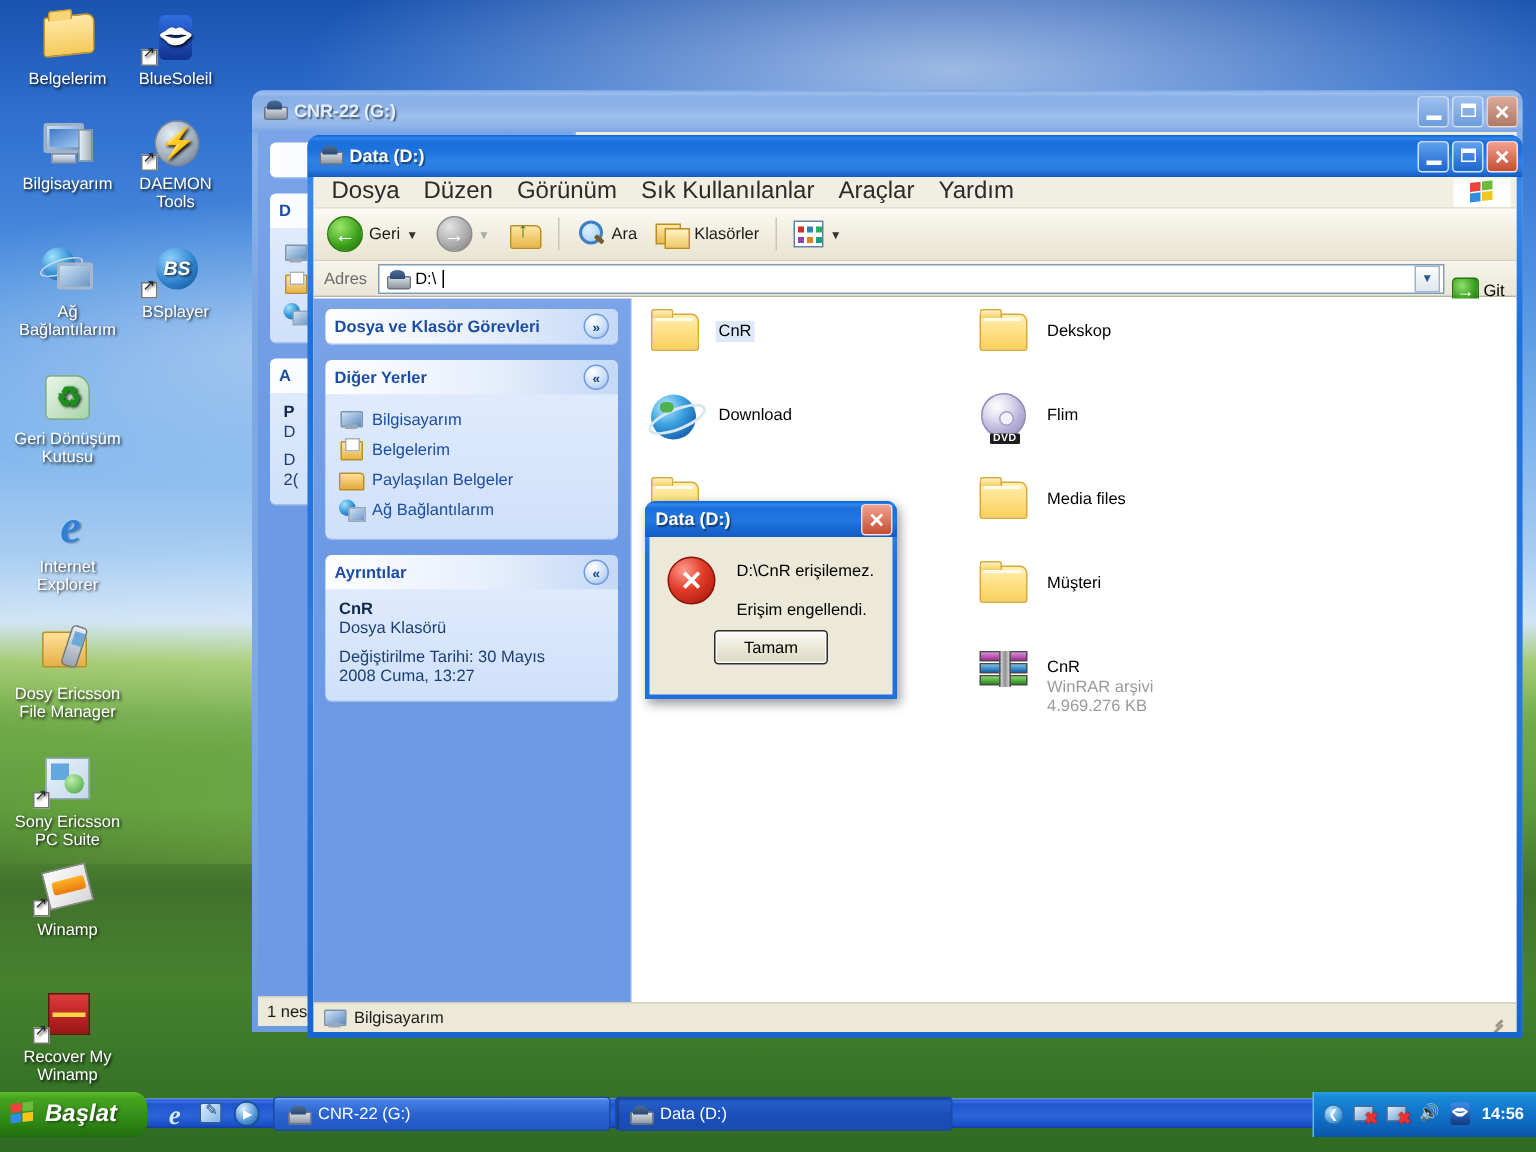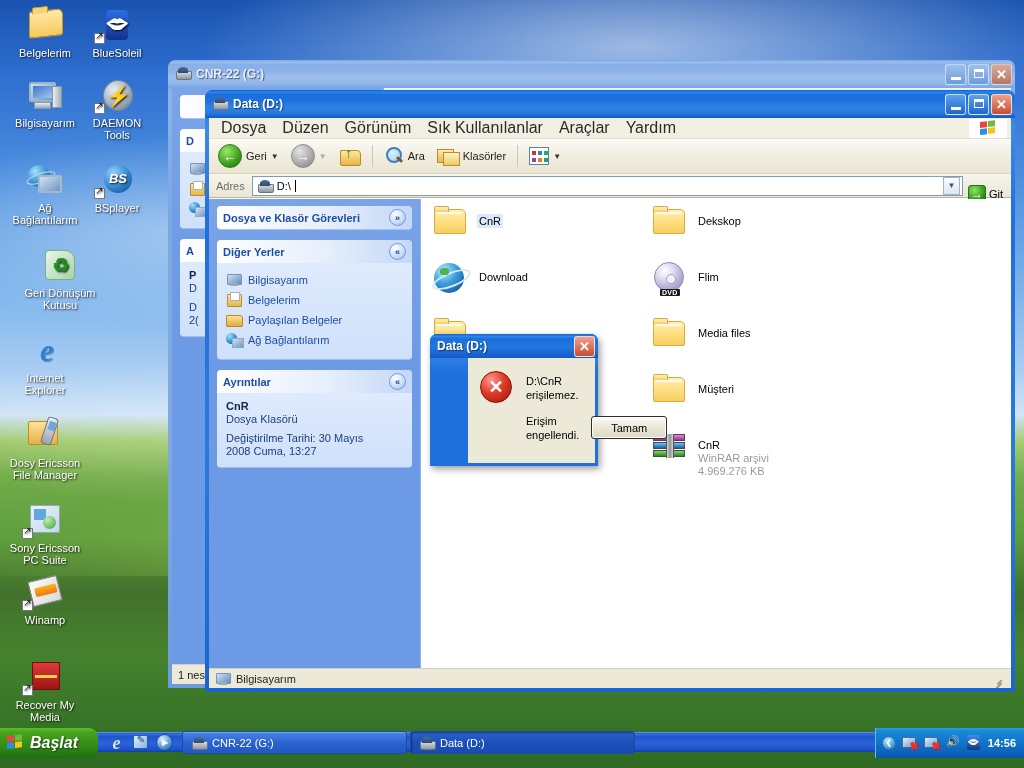--- a/index.html
+++ b/index.html
@@ -362,21 +362,21 @@
     padding: 0 3px 3px 3px;
   }
   .dialog .dtitle {
     position:absolute; left:0; right:0; top:0; height:24px; border-radius:7px 7px 0 0;
     background: linear-gradient(to bottom,#0b62d9 0%,#2f86e8 10%,#1a6fdc 20%,#2277e0 55%,#1359c3 100%);
     display:flex; align-items:center; padding:0 3px 0 7px;
   }
   .dialog .dtitle .t { flex:1 1 auto; color:#fff; font-weight:bold; font-size:12px;
     text-shadow:1px 1px 1px rgba(0,0,0,.5); }
   .dialog .dbody { position:absolute; left:3px; right:3px; top:24px; bottom:3px;
-    background:#ece9d8; display:flex; flex-direction:row;margin-left:35px; }
+    background:#ece9d8; display:flex; flex-direction:column; }
   .dialog .drow { display:flex; padding:13px 12px 6px 12px; gap:14px; align-items:flex-start; }
   .errico { width:32px; height:32px; border-radius:50%; flex:0 0 auto; position:relative;
     background: radial-gradient(circle at 33% 27%, #ff9a8e 0%, #e03b28 45%, #9d1208 100%);
     border:1px solid #8d1106; }
   .errico::after { content:"\2715"; position:absolute; left:0; top:0; width:30px; text-align:center;
     line-height:30px; color:#fff; font-size:18px; font-weight:bold; }
   .dialog .dmsg { font-size:11px; color:#000; line-height:14px; padding-top:3px; }
   .dialog .dmsg .l2 { margin-top:12px; }
   .dialog .dfoot { margin-top:auto; display:flex; justify-content:center; padding-bottom:24px; }
   .okbtn {
@@ -501,21 +501,21 @@
   </div>
 
   <div class="dicon" style="left:80px; top:163px;">
     <div class="glyph">
         <span class="ic-bs"></span>
         <span class="shortcut-arrow"></span>
       </div>
     <span class="lbl">BSplayer</span>
   </div>
 
-  <div class="dicon" style="left:23px; top:248px;">
+  <div class="dicon" style="left:8px; top:248px;">
     <div class="glyph">
         <span class="ic-recycle"></span>
       </div>
     <span class="lbl">Geri Dönüşüm Kutusu</span>
   </div>
 
   <div class="dicon" style="left:8px; top:333px;">
     <div class="glyph">
         <span class="ic-ie"></span>
       </div>
@@ -544,21 +544,21 @@
         <span class="shortcut-arrow"></span>
       </div>
     <span class="lbl">Winamp</span>
   </div>
 
   <div class="dicon" style="left:8px; top:660px;">
     <div class="glyph">
         <span class="ic-recover"></span>
         <span class="shortcut-arrow"></span>
       </div>
-    <span class="lbl">Recover My Media</span>
+    <span class="lbl">Recover My Winamp</span>
   </div>
 
   <div class="xpwin inactive" style="left:168px; top:60px; width:847px; height:628px;">
     <div class="frame">
       <div class="titlebar">
         <span class="tbicon"><span class="drvico"></span></span>
         <span class="ttl">CNR-22 (G:)</span>
         <span class="tbtns">
           <span class="tbtn">
               <span class="m"></span>

